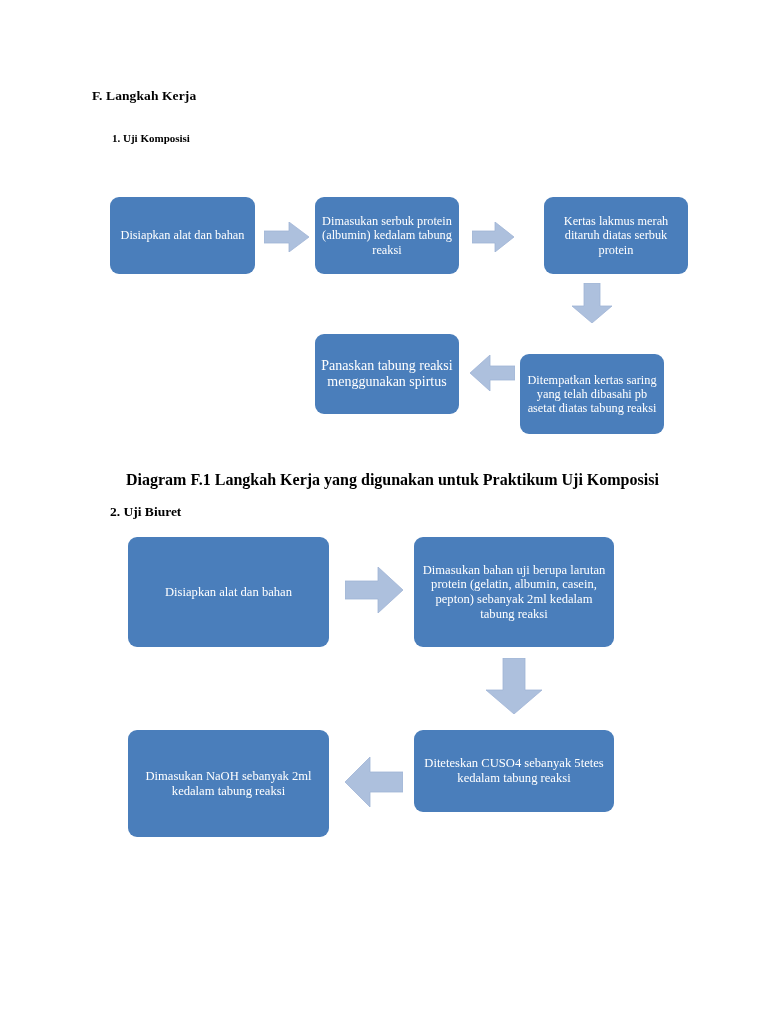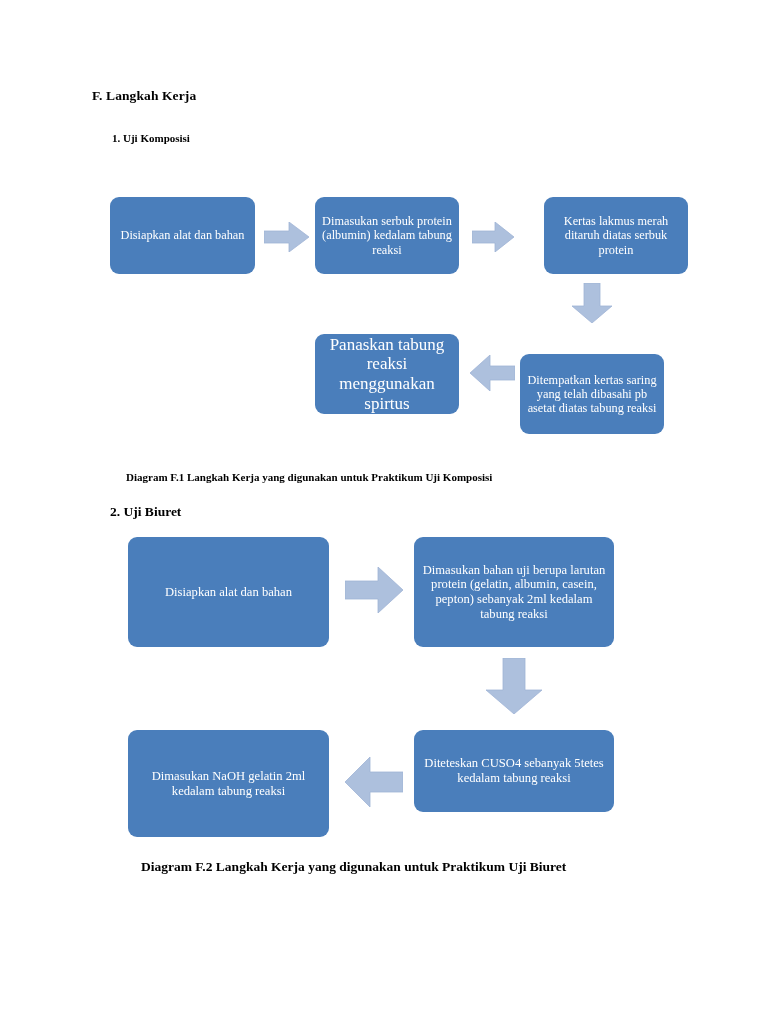--- a/index.html
+++ b/index.html
@@ -25,21 +25,21 @@
   
   .heading {
     position: absolute;
     font-family: "Liberation Serif", "DejaVu Serif", serif;
     font-weight: bold;
     white-space: nowrap;
   }
   #section-heading  { left: 92px;  top: 88px;  font-size: 13.5px; letter-spacing: .1px; }
   #sub-heading-1    { left: 112px; top: 132px; font-size: 11px; }
   #sub-heading-2    { left: 110px; top: 504px; font-size: 13.5px; }
-  #caption-1        { left: 126px; top: 471px; font-size: 11px; }
+  #caption-1        { left: 126px; top: 471px; font-size: 16px; }
   #caption-2        { left: 141px; top: 859px; font-size: 13.5px; }
 
   
   .flow-box {
     position: absolute;
     background: #4a7ebb;
     border-radius: 9px;
     color: #ffffff;
     display: flex;
     align-items: center;
@@ -50,21 +50,21 @@
     box-sizing: border-box;
     padding: 4px 6px;
   }
   .flow-box span { display: block; width: 100%; }
 
   
   #d1-box-1 { left: 110px; top: 197px; width: 145px; height: 77px; font-size: 12.3px; }
   #d1-box-2 { left: 315px; top: 197px; width: 144px; height: 77px; font-size: 12.3px; }
   #d1-box-3 { left: 520px; top: 197px; width: 144px; height: 77px; font-size: 12.3px; margin-left: 24px; }
   #d1-box-4 { left: 520px; top: 334px; width: 144px; height: 80px; font-size: 12.3px; margin-top: 20px; }
-  #d1-box-5 { left: 315px; top: 334px; width: 144px; height: 80px; font-size: 17px; }
+  #d1-box-5 { left: 315px; top: 334px; width: 144px; height: 80px; font-size: 14px; }
 
   
   #d2-box-1 { left: 128px; top: 537px; width: 201px; height: 110px; font-size: 12.6px; }
   #d2-box-2 { left: 414px; top: 537px; width: 200px; height: 110px; font-size: 12.6px; }
   #d2-box-3 { left: 414px; top: 730px; width: 200px; height: 82px; font-size: 12.6px; }
   #d2-box-4 { left: 128px; top: 730px; width: 201px; height: 107px; font-size: 12.6px; }
 
   
   .arrow {
     position: absolute;
@@ -168,19 +168,18 @@
       <span>Diteteskan CUSO4 sebanyak 5tetes kedalam tabung reaksi</span>
     </div>
 
     <div class="arrow" id="d2-arrow-3">
       <svg viewBox="0 0 58 50" preserveAspectRatio="none">
         <polygon points="58,15 25,15 25,0 0,25 25,50 25,35 58,35" fill="#adc0dd" stroke="#9fb4d6" stroke-width="0.8"></polygon>
       </svg>
     </div>
 
     <div class="flow-box" id="d2-box-4">
-      <span>Dimasukan NaOH gelatin 2ml kedalam tabung reaksi</span>
+      <span>Dimasukan NaOH sebanyak 2ml kedalam tabung reaksi</span>
     </div>
   </div>
 
-  <div class="heading" id="caption-2">Diagram F.2 Langkah Kerja yang digunakan untuk Praktikum Uji Biuret</div>
 
 </div>
 
 </body></html>

